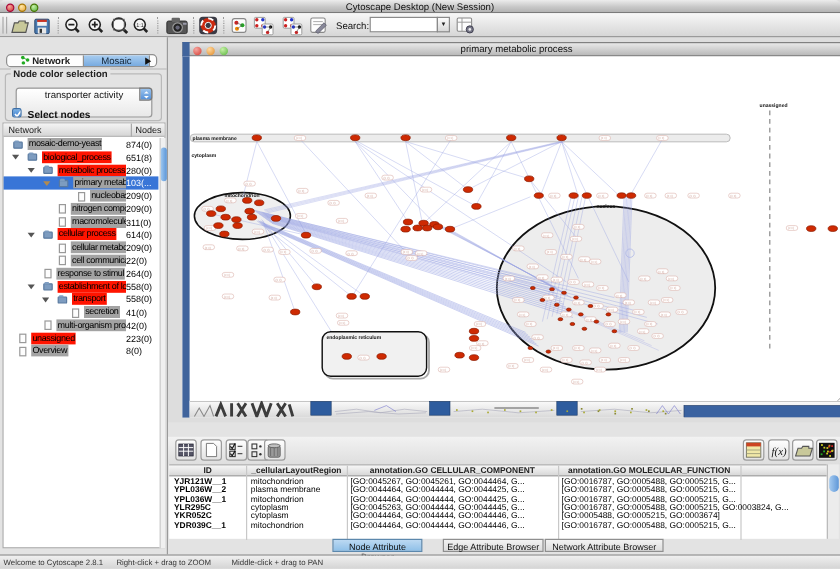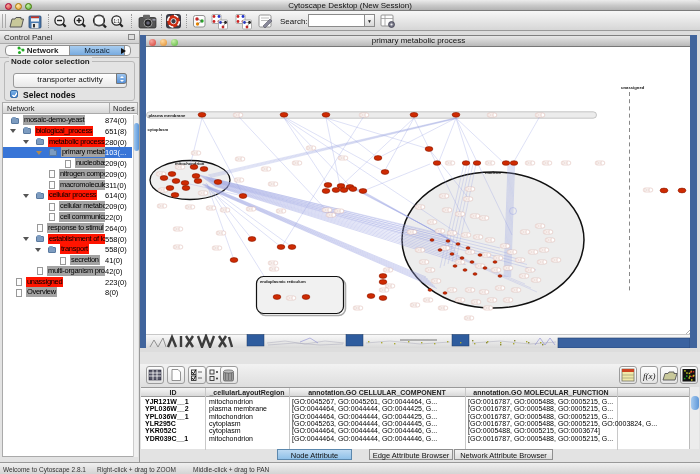--- a/index.html
+++ b/index.html
@@ -16,21 +16,21 @@
 #searchdrop{position:absolute;left:364px;top:3px;width:11px;height:13px;background:linear-gradient(#fdfdfd,#d8d8d8);border:1px solid #8a8a8a;font-size:5px;text-align:center;line-height:12px;color:#222;}
 
 #cp{left:0;top:31px;width:140px;height:431px;background:#e3e3e3;border-right:1px solid #9a9a9a;}
 #cphead{position:absolute;left:0;top:0;width:139px;height:13px;background:linear-gradient(#f2f2f2,#cfcfcf);border-bottom:1px solid #aaa;font-size:8px;color:#222;padding:2px 0 0 4px;}
 #tabbar{position:absolute;left:5px;top:14px;width:126px;height:11px;background:#fdfdfd;border:1px solid #8f8f8f;border-radius:4px;overflow:hidden;}
 #tab2{position:absolute;left:63px;top:0;width:56px;height:11px;background:linear-gradient(#a8cdf0,#6da3dc);border-left:1px solid #8f8f8f;border-right:1px solid #8f8f8f;text-align:center;font-size:8px;font-weight:normal;color:#123;}
 #tab1{position:absolute;left:0px;top:0;width:63px;height:11px;text-align:center;font-size:8px;font-weight:bold;color:#222;}
 #tabarr{position:absolute;left:121px;top:17px;width:0;height:0;border-left:5px solid #111;border-top:3px solid transparent;border-bottom:3px solid transparent;}
 #fset{position:absolute;left:4px;top:30px;width:131px;height:40px;border:1px solid #b9b9b9;border-radius:3px;}
 #fset .lbl{position:absolute;left:4px;top:-5px;background:#e3e3e3;font-size:8px;font-weight:bold;color:#222;padding:0 2px;}
-#combo{position:absolute;left:8px;top:11px;width:114px;height:15px;background:linear-gradient(#fff,#e8e8e8);border:1px solid #999;border-radius:3px;font-size:8px;text-align:center;padding-top:1px;color:#111;}
+#combo{position:absolute;left:8px;top:11px;width:114px;height:25px;background:linear-gradient(#fff,#e8e8e8);border:1px solid #999;border-radius:3px;font-size:8px;text-align:center;padding-top:1px;color:#111;}
 #combostep{position:absolute;right:-1px;top:-1px;width:11px;height:11px;background:linear-gradient(#9cc4ee,#5590d8);border:1px solid #777;border-radius:0 3px 3px 0;}
 #combostep:before{content:"";position:absolute;left:2.5px;top:1.5px;border-left:2.5px solid transparent;border-right:2.5px solid transparent;border-bottom:2.5px solid #fff;}
 #combostep:after{content:"";position:absolute;left:2.5px;bottom:1.5px;border-left:2.5px solid transparent;border-right:2.5px solid transparent;border-top:2.5px solid #fff;}
 #chk{position:absolute;left:10px;top:59px;width:8px;height:8px;background:linear-gradient(#7db4e8,#3f7fce);border:1px solid #3a6ea8;border-radius:2px;overflow:hidden;}
 #chk svg{display:block;}
 #chklbl{position:absolute;left:23px;top:59px;font-size:8.5px;font-weight:bold;color:#111;}
 #treewrap{position:absolute;left:2px;top:71px;width:136px;height:355px;background:#fff;border:1px solid #aaa;}
 #treehead{position:absolute;left:0;top:0;width:134px;height:11px;background:linear-gradient(#f4f4f4,#d6d6d6);border-bottom:1px solid #aaa;font-size:7.5px;color:#222;}
 #treehead .n1{position:absolute;left:4px;top:1px;}
 #treehead .n2{position:absolute;left:110px;top:1px;}
@@ -41,21 +41,21 @@
 .r{background:#ff1400;}
 .trow .val{position:absolute;left:102px;top:0;line-height:11px;color:#000;font-size:7.5px;letter-spacing:0;}
 .selrow{background:#3875d7;}
 .arr{position:absolute;top:3.5px;width:0;height:0;border-left:3px solid transparent;border-right:3px solid transparent;border-top:4px solid #555;}
 .fold{position:absolute;top:2.5px;width:8px;height:6px;background:#7d9cc0;border:1px solid #5a7aa0;border-radius:1px;}
 .fold:before{content:"";position:absolute;left:0;top:-2px;width:4px;height:2px;background:#7d9cc0;border-radius:1px 1px 0 0;}
 .file{position:absolute;top:1.5px;width:6px;height:8px;background:#fdfdfd;border:1px solid #999;}
 #cpscroll{position:absolute;left:130px;top:12px;width:5px;height:342px;background:#f0f0f0;border-left:1px solid #ccc;}
 #cpthumb{position:absolute;left:0px;top:8px;width:5px;height:28px;background:linear-gradient(90deg,#9ec7ef,#5a95d8);border-radius:3px;}
 
-#netwin{left:140px;top:35px;width:469px;height:313px;}
+#netwin{left:152px;top:35px;width:469px;height:313px;}
 #nettitle{position:absolute;left:0;top:0;width:557px;height:12px;background:linear-gradient(#e8e8e8,#b9b9b9);border:1px solid #808080;border-bottom:1px solid #777;font-size:8px;text-align:center;color:#111;}
 .nlight{position:absolute;top:3px;width:7px;height:7px;border-radius:50%;}
 #netbody{position:absolute;left:0;top:12px;width:557px;height:301px;background:#fff;border-left:6px solid #40649c;border-right:7px solid #40649c;}
 
 #strip{position:absolute;left:0px;top:287px;width:544px;height:14px;background:linear-gradient(#fbfbfb,#d9d9d9);overflow:hidden;}
 
 #dp{left:140px;top:352px;width:560px;height:110px;background:#e3e3e3;}
 #dphead{position:absolute;left:0;top:0;width:560px;height:12px;background:linear-gradient(#f0f0f0,#cfcfcf);border-bottom:1px solid #aaa;font-size:8px;color:#222;padding:1px 0 0 3px;}
 #dptools{position:absolute;left:0;top:12px;width:560px;height:23px;background:linear-gradient(#f2f2f2,#dedede);}
 .dbtn{position:absolute;top:2px;width:18px;height:18px;background:linear-gradient(#fefefe,#e3e3e3);border:1px solid #9c9c9c;border-radius:3px;}
@@ -157,21 +157,20 @@
     </svg>
   <div class="sep" style="left:48px"></div>
     <div class="sep" style="left:131px"></div>
   <div class="sep" style="left:161px"></div>
     <div class="sep" style="left:186px"></div>
   <div id="searchlbl">Search:</div>
     <div id="searchbox"></div>
     <div id="searchdrop">▼</div>
 </div>
 <div class="abs" id="cp">
-  <div id="cphead">Control Panel<span style="position:absolute;right:4px;top:3px;width:7px;height:6px;border:1px solid #888;background:#ddd"></span></div>
   <div id="tabbar">
     <div id="tab1"><svg width="8" height="8" style="vertical-align:-1px">
           <circle cx="2" cy="2" r="1.5" fill="#2a2"></circle>
           <circle cx="6" cy="4" r="1.5" fill="#2a2"></circle>
           <circle cx="2.5" cy="6.5" r="1.5" fill="#2a2"></circle>
           <line x1="2" y1="2" x2="6" y2="4" stroke="#2a2" stroke-width="0.7"></line>
         </svg> Network</div>
     <div id="tab2">Mosaic</div>
   </div>
   <div id="tabarr"></div>

